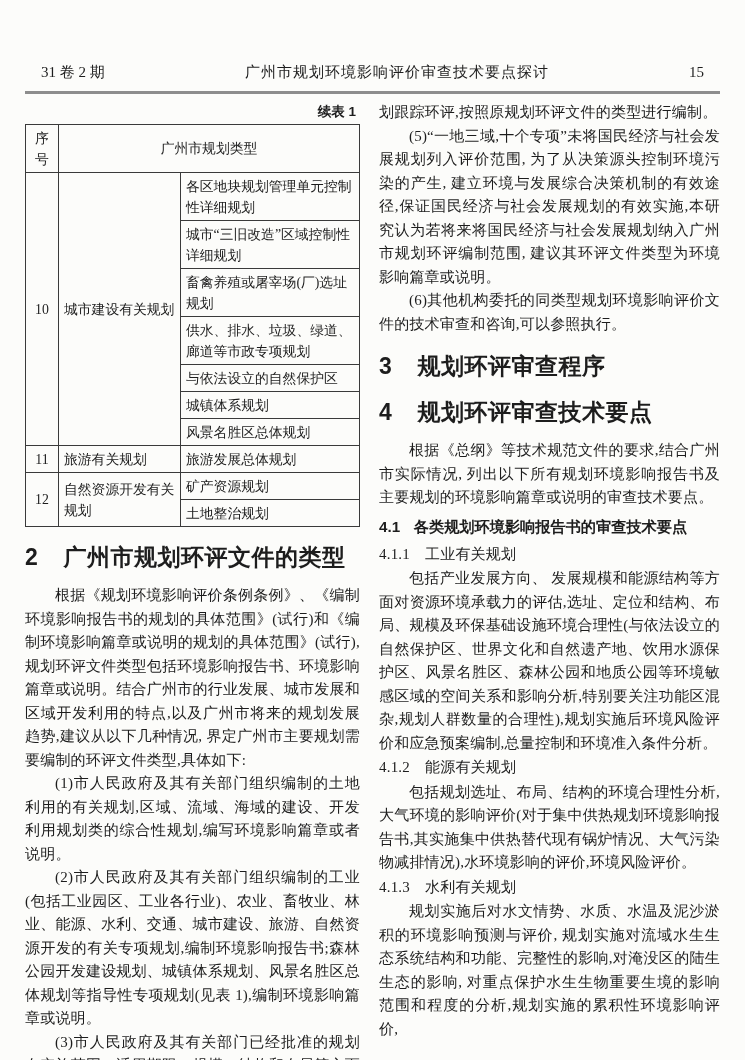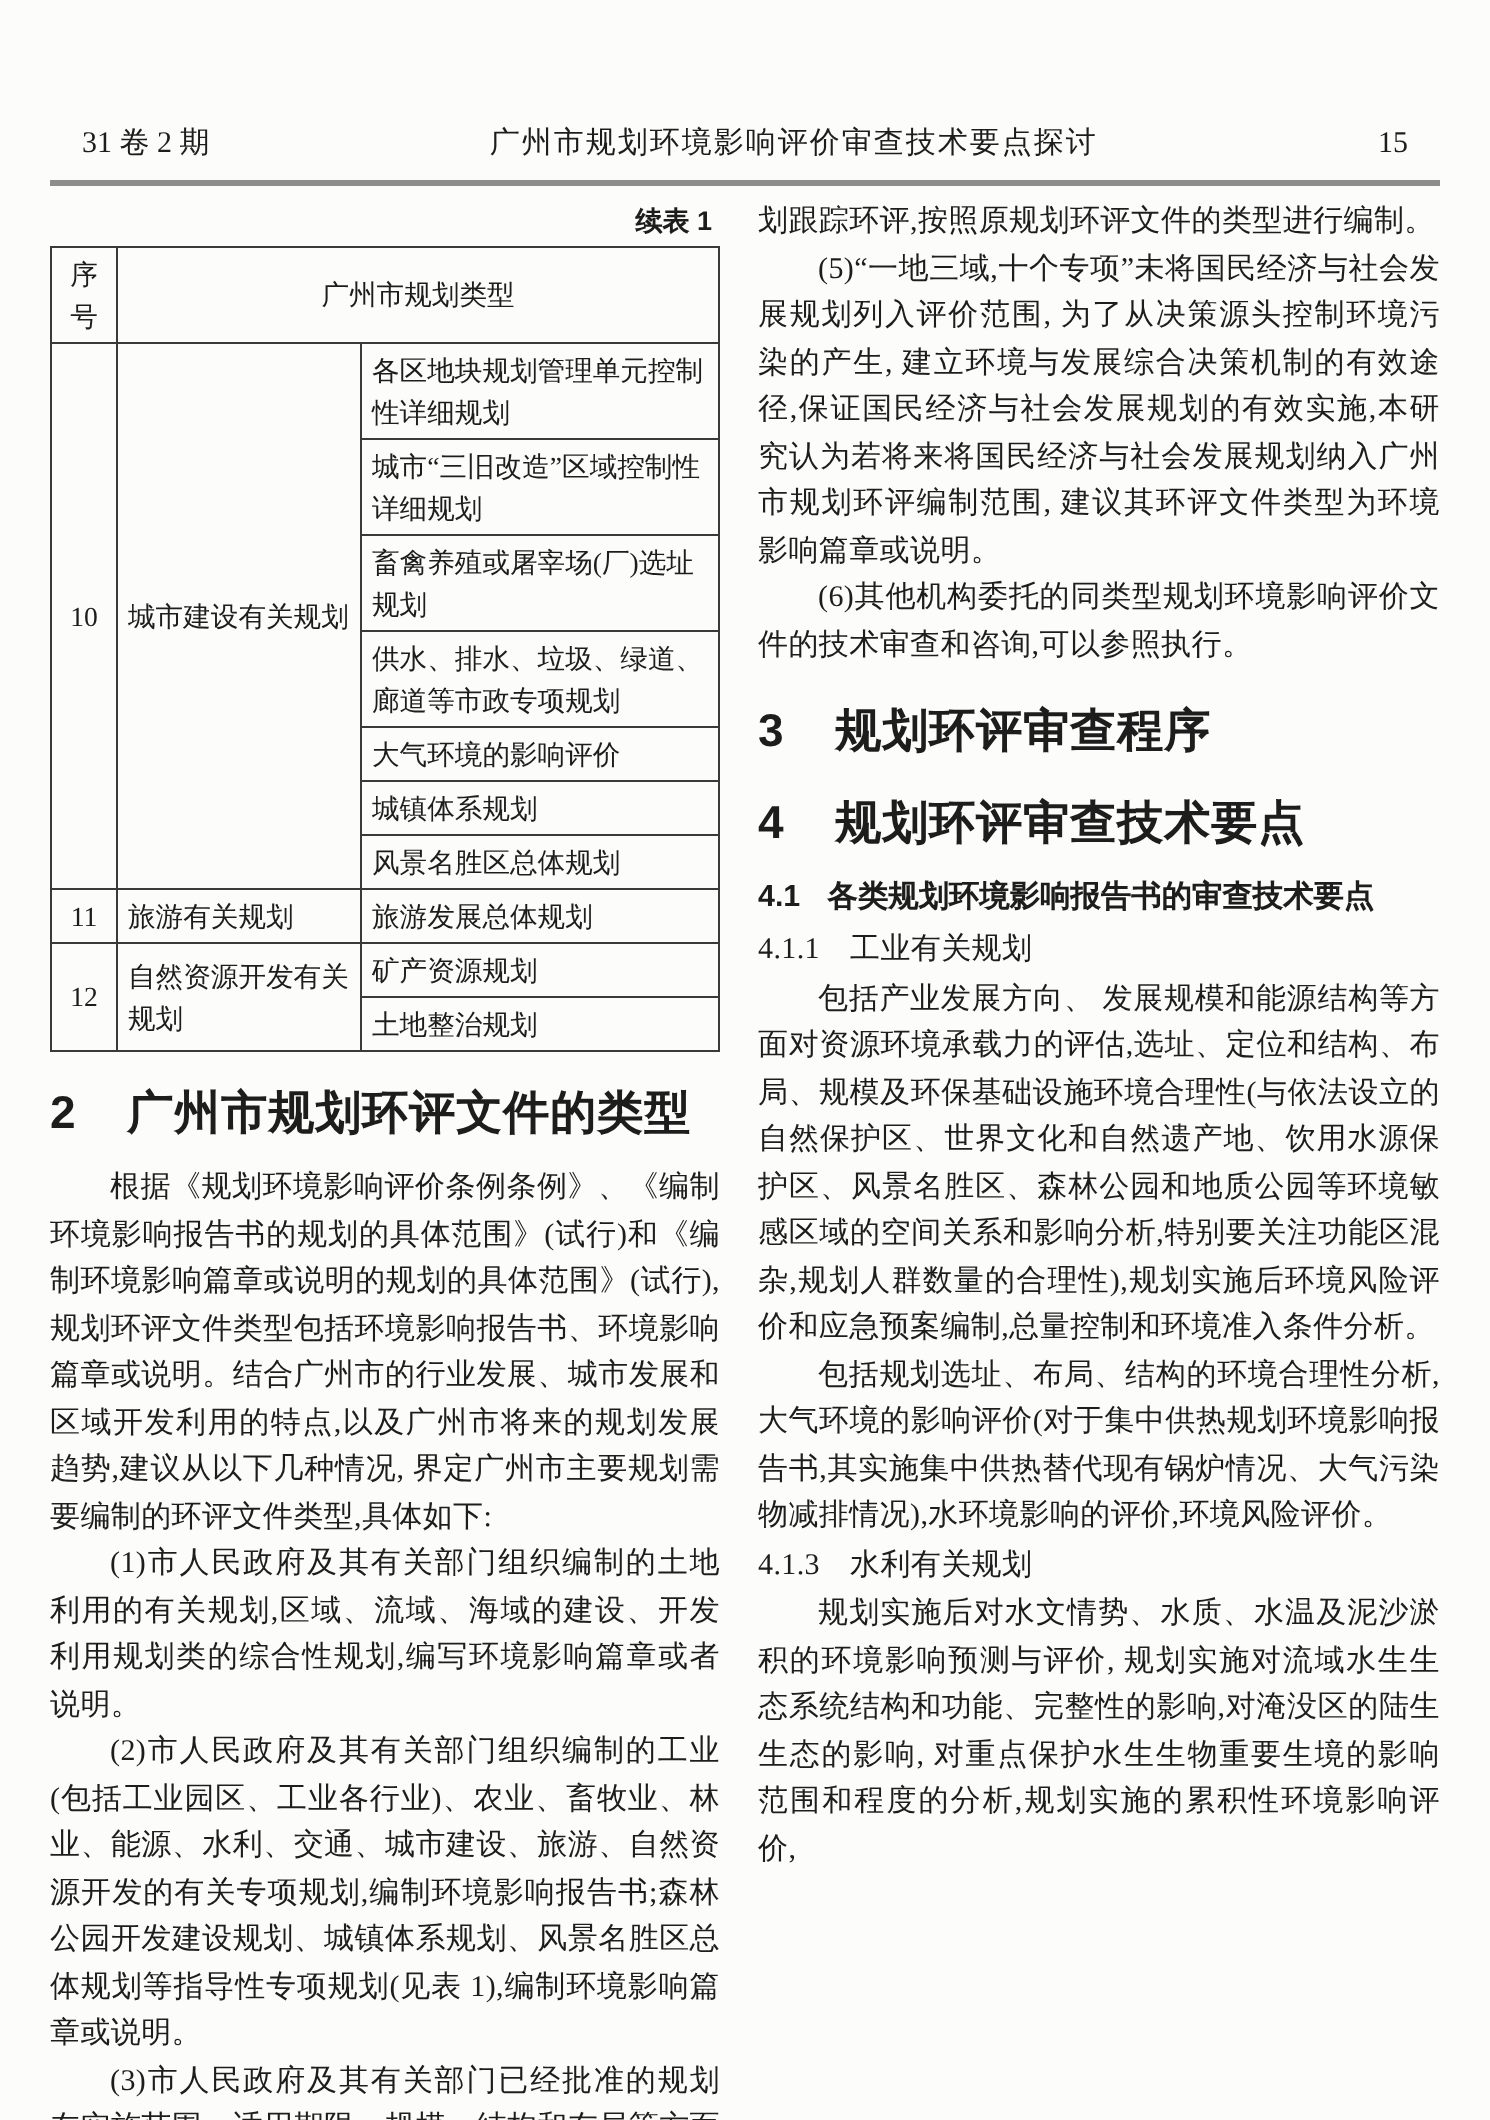--- a/index.html
+++ b/index.html
@@ -121,21 +121,21 @@
         <tr>
               <td>城市“三旧改造”区域控制性详细规划</td>
             </tr>
         <tr>
               <td>畜禽养殖或屠宰场(厂)选址规划</td>
             </tr>
         <tr>
               <td>供水、排水、垃圾、绿道、廊道等市政专项规划</td>
             </tr>
         <tr>
-              <td>大气环境的影响评价</td>
+              <td>与依法设立的自然保护区</td>
             </tr>
         <tr>
               <td>城镇体系规划</td>
             </tr>
         <tr>
               <td>风景名胜区总体规划</td>
             </tr>
         <tr>
           <td class="cno">11</td>
           <td class="ccat">旅游有关规划</td>
@@ -163,25 +163,27 @@
 
     <div class="col right">
 
       <p class="noindent">划跟踪环评,按照原规划环评文件的类型进行编制。</p>
       <p class="indent">(5)“一地三域,十个专项”未将国民经济与社会发展规划列入评价范围, 为了从决策源头控制环境污染的产生, 建立环境与发展综合决策机制的有效途径,保证国民经济与社会发展规划的有效实施,本研究认为若将来将国民经济与社会发展规划纳入广州市规划环评编制范围, 建议其环评文件类型为环境影响篇章或说明。</p>
       <p class="indent">(6)其他机构委托的同类型规划环境影响评价文件的技术审查和咨询,可以参照执行。</p>
 
       <h2 class="h-sec"><span class="hnum">3</span><span>规划环评审查程序</span></h2>
 
       <h2 class="h-sec"><span class="hnum">4</span><span>规划环评审查技术要点</span></h2>
+      <p class="indent">根据《总纲》等技术规范文件的要求,结合广州市实际情况, 列出以下所有规划环境影响报告书及主要规划的环境影响篇章或说明的审查技术要点。</p>
 
       <h3 class="h-sub"><span class="hnum">4.1</span><span>各类规划环境影响报告书的审查技术要点</span></h3>
 
       <div class="subsub"><span class="hnum">4.1.1</span><span>工业有关规划</span></div>
       <p class="indent">包括产业发展方向、 发展规模和能源结构等方面对资源环境承载力的评估,选址、定位和结构、布局、规模及环保基础设施环境合理性(与依法设立的自然保护区、世界文化和自然遗产地、饮用水源保护区、风景名胜区、森林公园和地质公园等环境敏感区域的空间关系和影响分析,特别要关注功能区混杂,规划人群数量的合理性),规划实施后环境风险评价和应急预案编制,总量控制和环境准入条件分析。</p>
 
+      <div class="subsub"><span class="hnum">4.1.2</span><span>能源有关规划</span></div>
       <p class="indent">包括规划选址、布局、结构的环境合理性分析,大气环境的影响评价(对于集中供热规划环境影响报告书,其实施集中供热替代现有锅炉情况、大气污染物减排情况),水环境影响的评价,环境风险评价。</p>
 
       <div class="subsub"><span class="hnum">4.1.3</span><span>水利有关规划</span></div>
       <p class="indent">规划实施后对水文情势、水质、水温及泥沙淤积的环境影响预测与评价, 规划实施对流域水生生态系统结构和功能、完整性的影响,对淹没区的陆生生态的影响, 对重点保护水生生物重要生境的影响范围和程度的分析,规划实施的累积性环境影响评价,</p>
     </div>
   </div>
 </div>
 
 </body></html>

